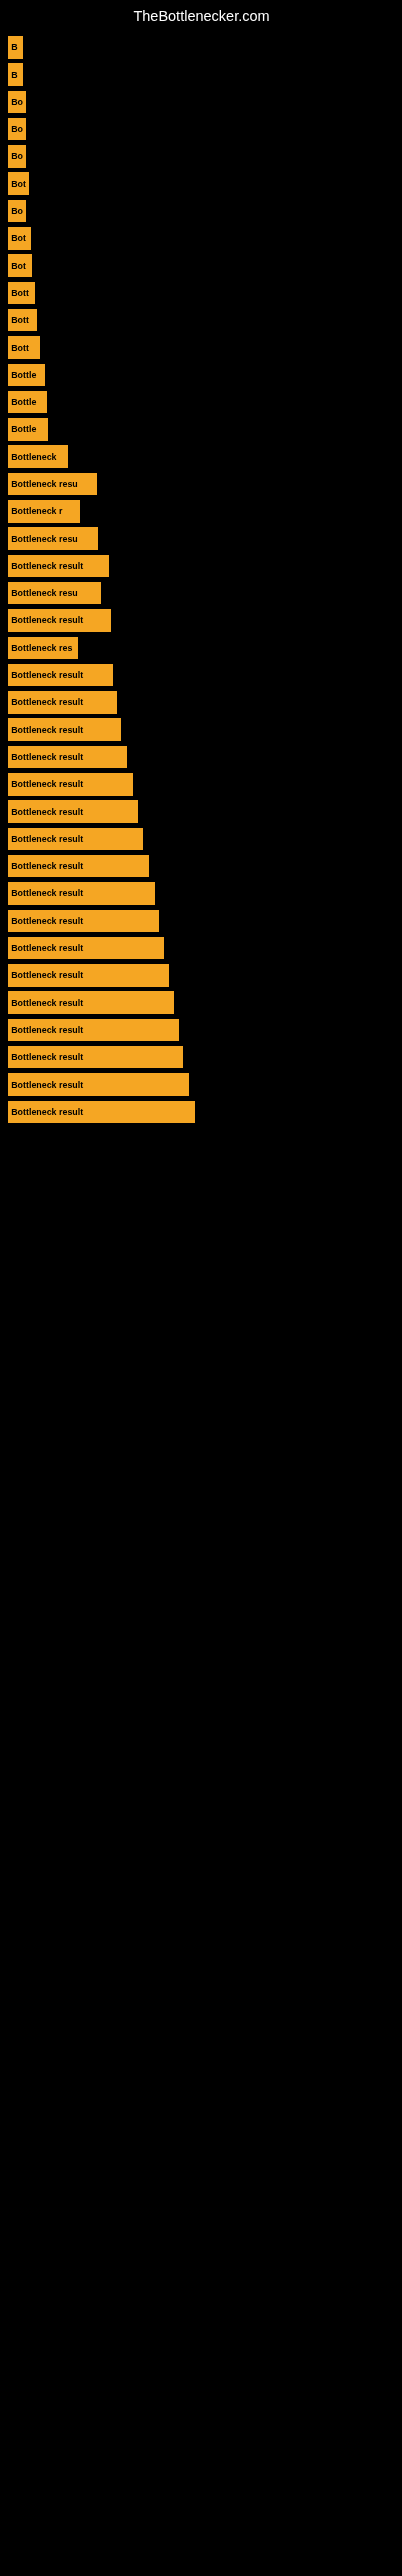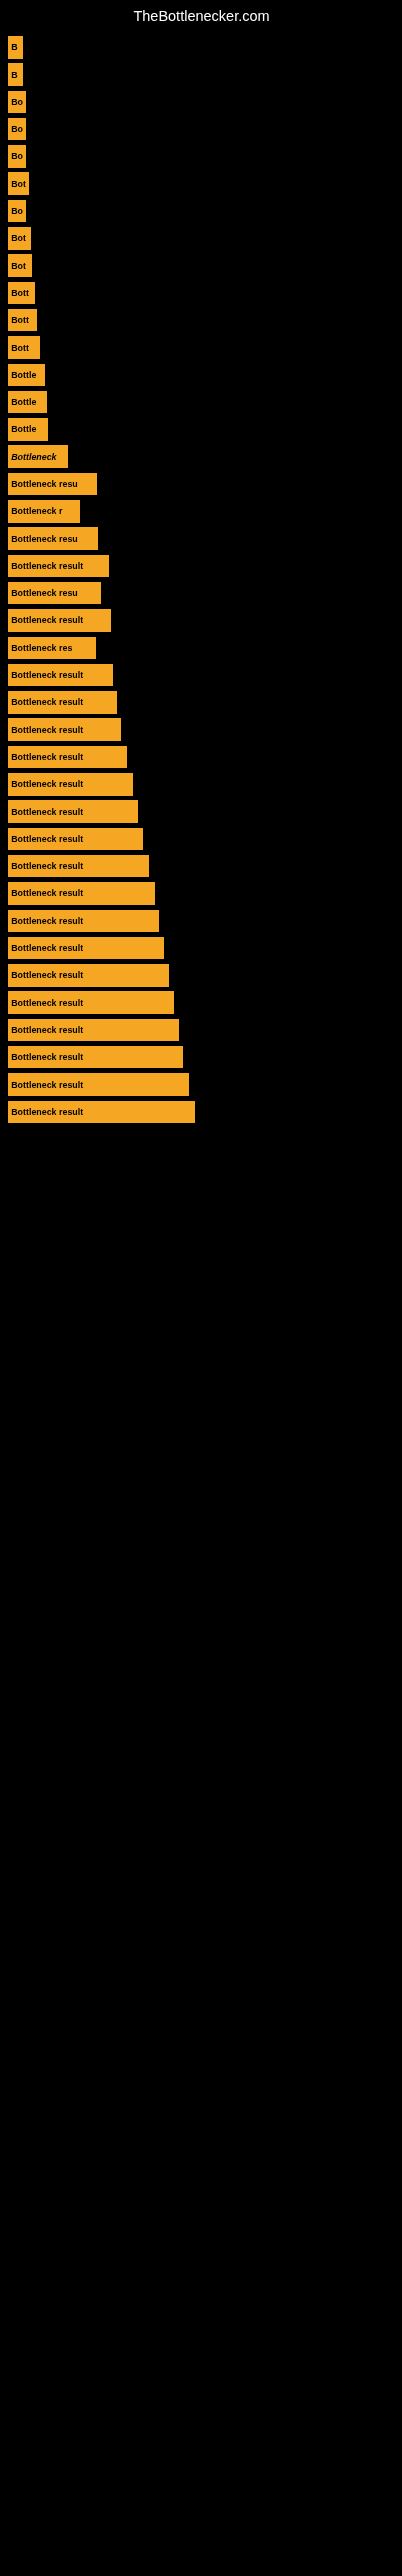--- a/index.html
+++ b/index.html
@@ -118,21 +118,21 @@
       <div class="bar" style="width: 39px;">
         <span class="bar-label">Bottle</span>
       </div>
     </div>
     <div class="bar-row">
       <div class="bar" style="width: 40px;">
         <span class="bar-label">Bottle</span>
       </div>
     </div>
     <div class="bar-row">
-      <div class="bar" style="width: 60px; font-style: italic;">
+      <div class="bar" style="width: 60px;">
         <span class="bar-label">Bottleneck</span>
       </div>
     </div>
     <div class="bar-row">
       <div class="bar" style="width: 89px;">
         <span class="bar-label">Bottleneck resu</span>
       </div>
     </div>
     <div class="bar-row">
       <div class="bar" style="width: 72px; align-items: center;">
@@ -153,21 +153,21 @@
       <div class="bar" style="width: 93px;">
         <span class="bar-label">Bottleneck resu</span>
       </div>
     </div>
     <div class="bar-row">
       <div class="bar" style="width: 103px;">
         <span class="bar-label">Bottleneck result</span>
       </div>
     </div>
     <div class="bar-row">
-      <div class="bar" style="width: 88px;">
+      <div class="bar" style="width: 70px;">
         <span class="bar-label">Bottleneck res</span>
       </div>
     </div>
     <div class="bar-row">
       <div class="bar" style="width: 105px;">
         <span class="bar-label">Bottleneck result</span>
       </div>
     </div>
     <div class="bar-row">
       <div class="bar" style="width: 109px;">

